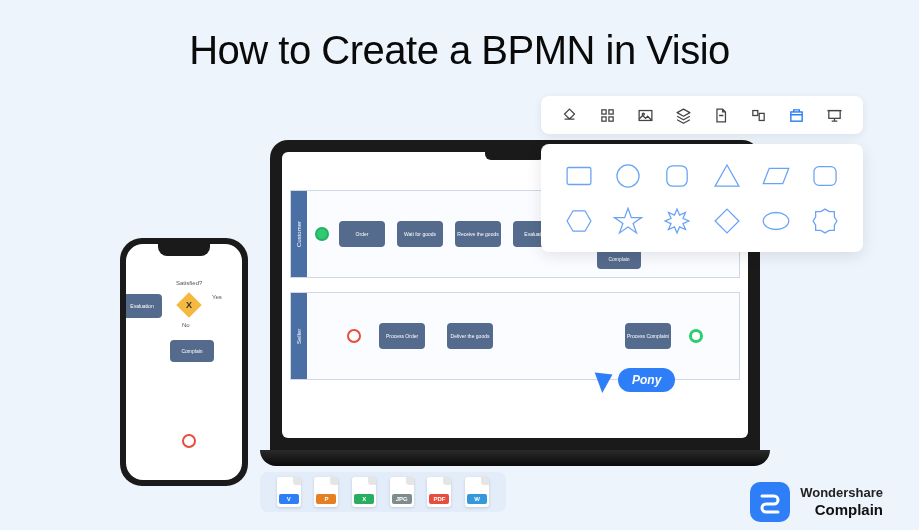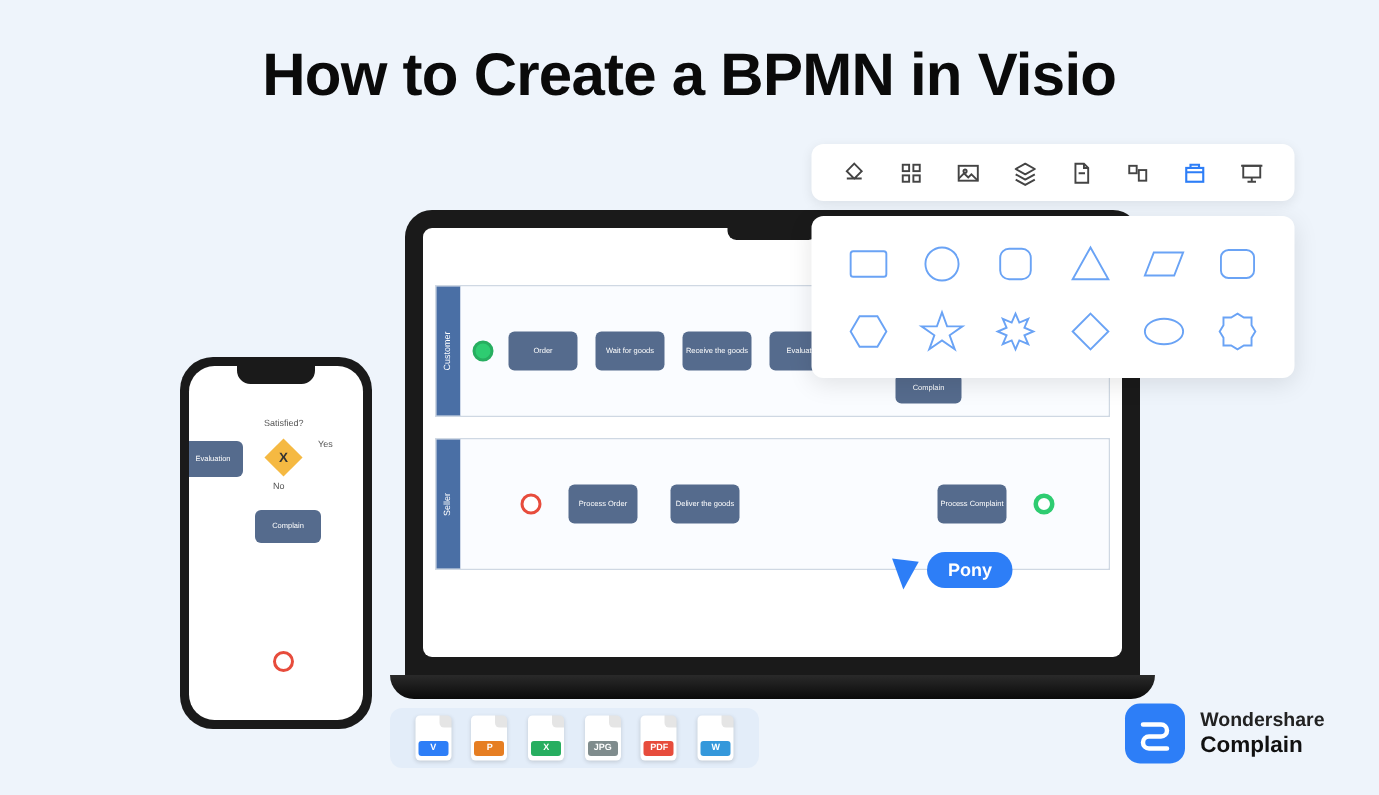--- a/index.html
+++ b/index.html
@@ -11,21 +11,21 @@
   position: relative;
   overflow: hidden;
 }
 .title {
   position: absolute;
   top: 28px;
   left: 0;
   right: 0;
   text-align: center;
   font-size: 40px;
-  font-weight: 700;
+  font-weight: 400;
   color: #0a0a0a;
   letter-spacing: -0.5px;
 }
 
 .laptop {
   position: absolute;
   left: 260px;
   top: 140px;
   width: 510px;
   height: 340px;
@@ -175,20 +175,21 @@
   transform: rotate(-20deg);
 }
 .pony-badge {
   background: #2d7ef7;
   color: #fff;
   font-size: 12px;
   font-weight: 600;
   padding: 5px 14px;
   border-radius: 14px;
   margin-left: 4px;
+  font-style: italic;
 }
 
 .phone {
   position: absolute;
   left: 120px;
   top: 238px;
   width: 128px;
   height: 248px;
   background: #1a1a1a;
   border-radius: 22px;
@@ -314,24 +315,25 @@
 .fi-v .band { background: #2d7ef7; }
 .fi-p .band { background: #e67e22; }
 .fi-x .band { background: #27ae60; }
 .fi-j .band { background: #7f8c8d; }
 .fi-pdf .band { background: #e74c3c; }
 .fi-w .band { background: #3498db; }
 
 .brand {
   position: absolute;
   right: 36px;
-  bottom: 21px;
+  bottom: 8px;
   display: flex;
   align-items: center;
   gap: 10px;
+  text-align: right;
 }
 .brand-logo {
   width: 40px;
   height: 40px;
   background: #2d7ef7;
   border-radius: 10px;
   display: flex;
   align-items: center;
   justify-content: center;
 }

